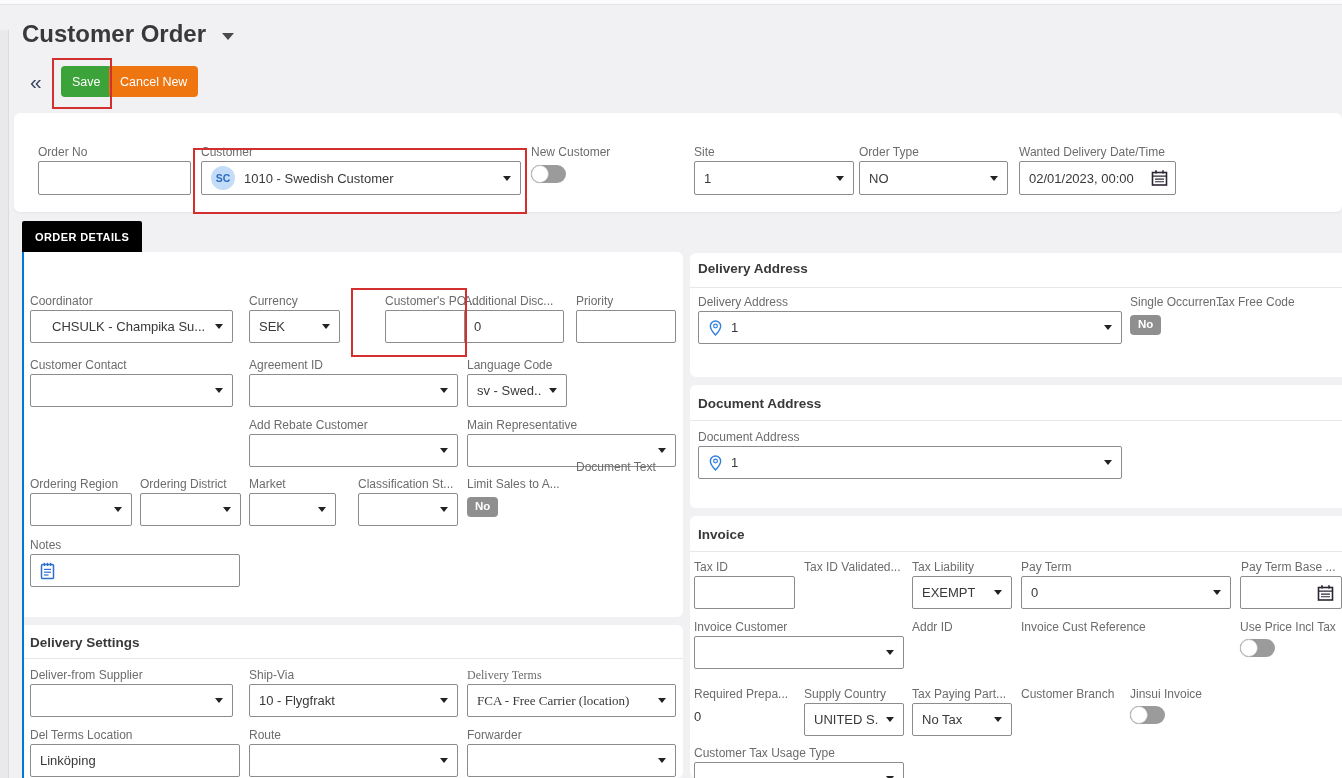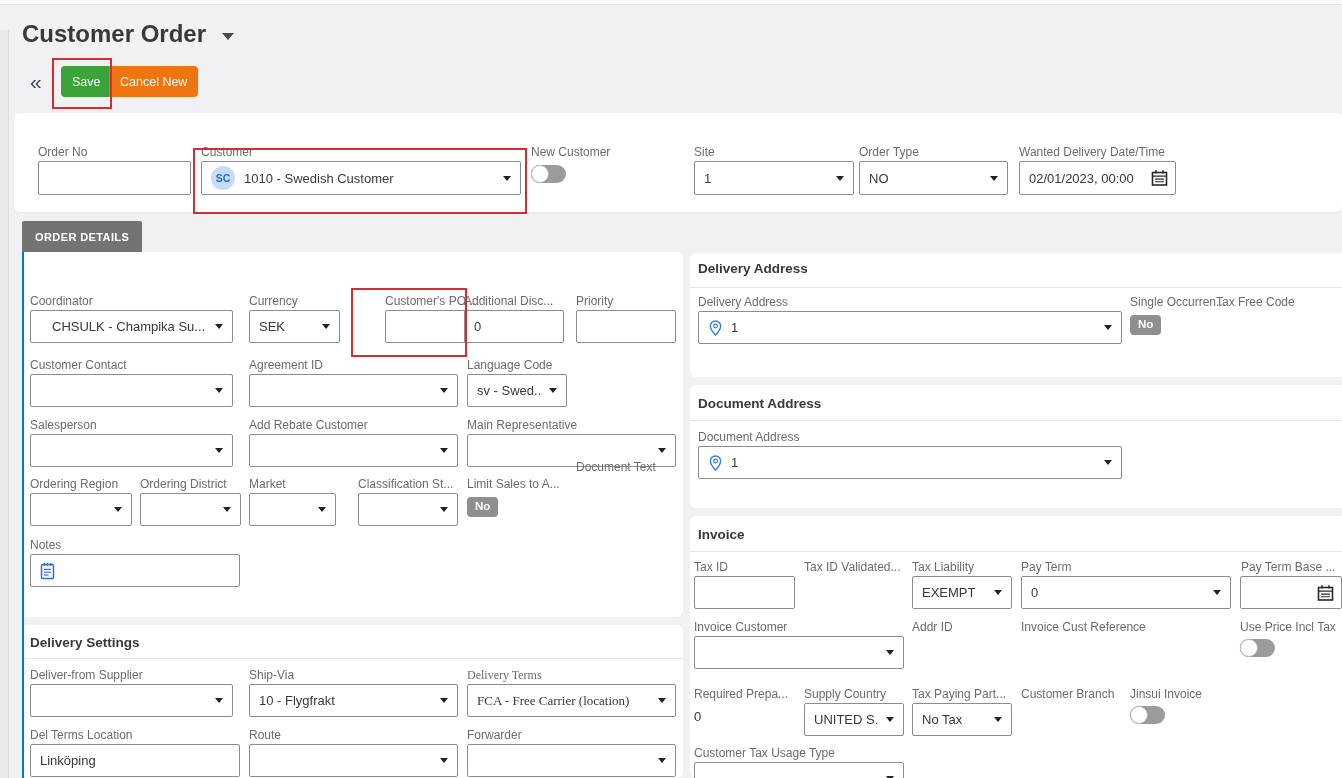--- a/index.html
+++ b/index.html
@@ -9,21 +9,21 @@
   .leftstrip{position:absolute;left:0;top:30px;width:8px;height:748px;background:#e9e8ea;border-right:1px solid #dcdbde;}
   .page-title{position:absolute;left:22px;top:20px;font-size:24px;font-weight:700;color:#39383a;display:flex;align-items:center;}
   .title-caret{width:0;height:0;border-left:6px solid transparent;border-right:6px solid transparent;border-top:7px solid #4a4a4c;margin-left:16px;margin-top:4px;}
   .collapse{position:absolute;left:30px;top:66px;font-size:21px;color:#39455f;line-height:31px;cursor:pointer;}
   .btn{position:absolute;top:66px;height:31px;border:none;border-radius:4px;color:#fff;font-size:12.5px;font-family:"Liberation Sans",sans-serif;cursor:pointer;padding:0 11px;}
   .btn.save{left:61px;background:#3ca23a;}
   .btn.cancel{left:109px;background:#ee7510;}
   .anno{position:absolute;border:2px solid #d32f2f;pointer-events:none;z-index:50;}
   .card{position:absolute;background:#fff;border-radius:6px;box-shadow:0 1px 2px rgba(0,0,0,.05);}
   .card-top{left:14px;top:113px;width:1328px;height:99px;}
-  .tab{position:absolute;left:22px;top:221px;height:31px;background:#737373;color:#fff;font-size:11px;font-weight:700;letter-spacing:.4px;display:flex;align-items:center;padding:0 13px;border-radius:2px 2px 0 0;cursor:pointer;}
+  .tab{position:absolute;left:22px;top:221px;height:31px;background:#000000;color:#fff;font-size:11px;font-weight:700;letter-spacing:.4px;display:flex;align-items:center;padding:0 13px;border-radius:2px 2px 0 0;cursor:pointer;}
   .panel{position:absolute;left:22px;top:252px;width:1318px;height:526px;border-left:2px solid #0078d4;overflow:hidden;}
   .pcard{position:absolute;background:#fff;border-radius:0 6px 6px 0;}
   .pcard.r{border-radius:6px 0 0 6px;}
   .sec-h{position:absolute;font-size:13.5px;font-weight:700;color:#39383a;white-space:nowrap;}
   .sec-line{position:absolute;height:1px;background:#e7e7e7;}
   .field{position:absolute;}
   .lbl{font-size:12px;color:#6c6c6e;white-space:nowrap;line-height:14px;margin-bottom:2px;}
   .box{height:33px;border:1px solid #8c8c8c;border-radius:2px;background:#fff;display:flex;align-items:center;padding:0 9px;font-size:13px;color:#39383a;position:relative;box-sizing:border-box;}
   .tallbox .box{height:34px;}
   .combo .box{padding-right:24px;}
@@ -165,27 +165,20 @@
       </div>
     </div>
     <div class="field combo" style="left:443px;top:106px;width:100px;">
       <div class="lbl">Language Code</div>
       <div class="box">
         <span class="val">sv - Swed...</span>
         <span class="caret"></span>
       </div>
     </div>
 
-    <div class="field combo" style="left:6px;top:166px;width:203px;">
-      <div class="lbl">Salesperson</div>
-      <div class="box">
-        <span class="val"></span>
-        <span class="caret"></span>
-      </div>
-    </div>
     <div class="field combo" style="left:225px;top:166px;width:209px;">
       <div class="lbl">Add Rebate Customer</div>
       <div class="box">
         <span class="val"></span>
         <span class="caret"></span>
       </div>
     </div>
     <div class="field combo" style="left:443px;top:166px;width:209px;">
       <div class="lbl">Main Representative</div>
       <div class="box">

